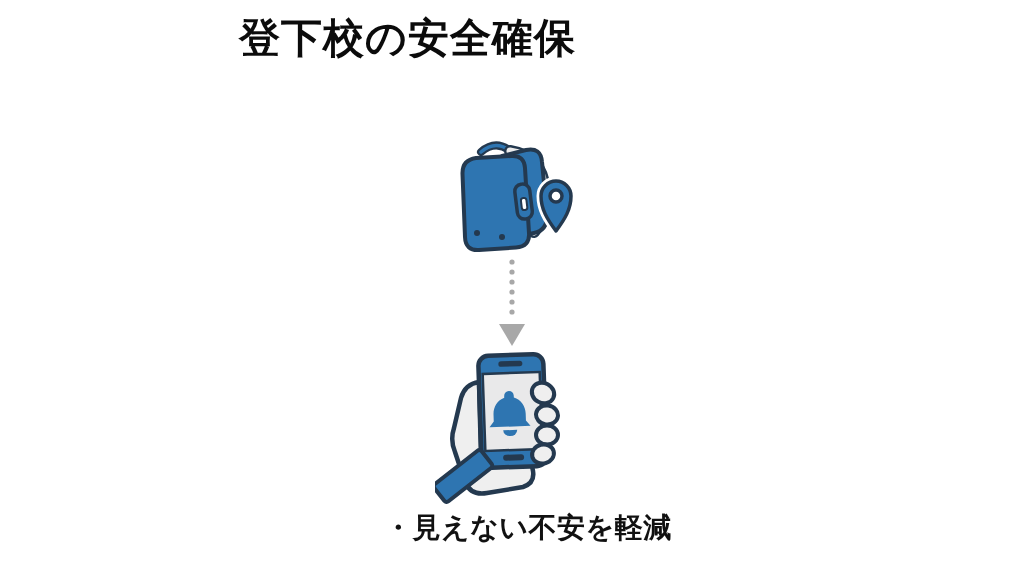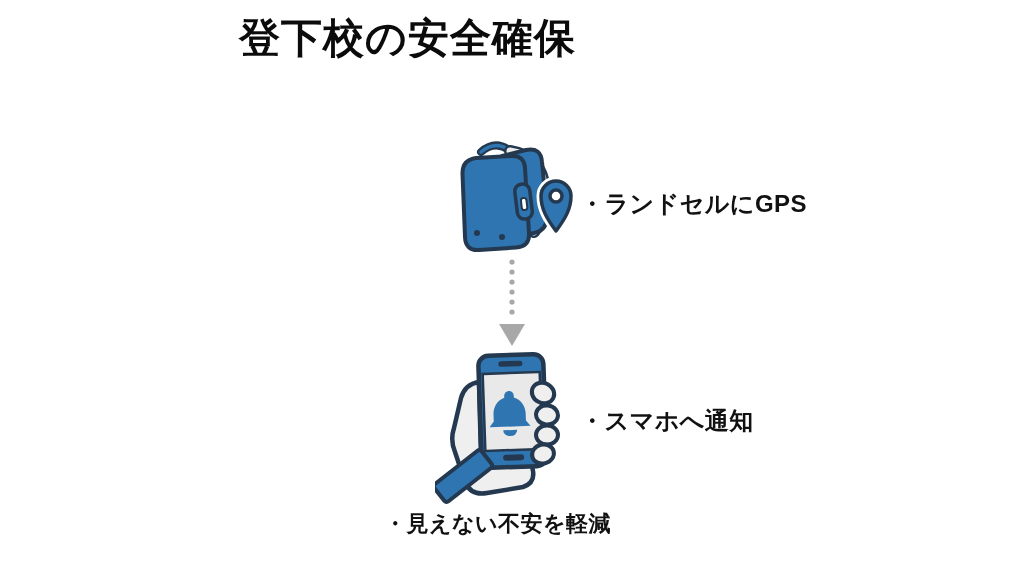--- a/index.html
+++ b/index.html
@@ -28,21 +28,21 @@
     font-size:41px;font-weight:900;line-height:1.22;
     color:var(--text-black);letter-spacing:1px;
   }
   .bullet-label{
     position:absolute;
     font-weight:800;color:#111111;
     font-size:24px;letter-spacing:0.5px;white-space:nowrap;
   }
   .label-backpack{left:580px;top:188px;}
   .label-phone{left:580px;top:405px;}
-  .label-footer{left:384px;top:509px;font-size:22px;}
+  .label-footer{left:384px;top:509px;font-size:28px;}
   .icon-abs{position:absolute;}
   .backpack-svg{left:450px;top:138px;width:130px;height:122px;}
   .arrow-svg{left:496px;top:258px;width:32px;height:92px;}
   .handphone-svg{left:435px;top:350px;width:125px;height:155px;}
 </style>
 </head>
 <body>
 
 <div class="canvas">
 
@@ -70,21 +70,20 @@
     <circle cx="27" cy="95" r="3" fill="var(--outline-navy)"></circle>
     <circle cx="52" cy="99" r="3" fill="var(--outline-navy)"></circle>
 
     <g>
       <path d="M106 93 C97 81 91 71 91 58 A15 15 0 1 1 121 58 C121 71 115 81 106 93 Z" fill="#FFFFFF" stroke="#FFFFFF" stroke-width="9" stroke-linejoin="round"></path>
       <path d="M106 93 C97 81 91 71 91 58 A15 15 0 1 1 121 58 C121 71 115 81 106 93 Z" fill="var(--accent-blue)" stroke="var(--outline-navy)" stroke-width="3.5" stroke-linejoin="round"></path>
       <circle cx="106" cy="58" r="6" fill="#FFFFFF" stroke="var(--outline-navy)" stroke-width="3.5"></circle>
     </g>
   </svg>
 
-  <div class="bullet-label label-backpack">・ランドセルにGPS</div>
 
   <svg class="icon-abs arrow-svg" viewBox="0 0 32 92" aria-hidden="true">
     <circle cx="16" cy="4" r="2.6" fill="var(--arrow-gray)"></circle>
     <circle cx="16" cy="14" r="2.6" fill="var(--arrow-gray)"></circle>
     <circle cx="16" cy="24" r="2.6" fill="var(--arrow-gray)"></circle>
     <circle cx="16" cy="34" r="2.6" fill="var(--arrow-gray)"></circle>
     <circle cx="16" cy="44" r="2.6" fill="var(--arrow-gray)"></circle>
     <circle cx="16" cy="54" r="2.6" fill="var(--arrow-gray)"></circle>
     <polygon points="3,66 29,66 16,88" fill="var(--arrow-gray)"></polygon>
   </svg>
@@ -108,17 +107,16 @@
     <ellipse cx="108" cy="43" rx="11.5" ry="10" transform="rotate(28 108 43)" fill="var(--hand-gray)" stroke="var(--outline-navy)" stroke-width="4"></ellipse>
     <ellipse cx="112" cy="65" rx="11" ry="9.5" transform="rotate(8 112 65)" fill="var(--hand-gray)" stroke="var(--outline-navy)" stroke-width="4"></ellipse>
     <ellipse cx="112" cy="85" rx="11" ry="9.5" fill="var(--hand-gray)" stroke="var(--outline-navy)" stroke-width="4"></ellipse>
     <ellipse cx="108" cy="104" rx="11" ry="9.5" transform="rotate(-14 108 104)" fill="var(--hand-gray)" stroke="var(--outline-navy)" stroke-width="4"></ellipse>
 
     <g transform="rotate(-38 28 126)">
       <rect x="-2" y="115" width="60" height="22" rx="3" fill="var(--accent-blue)" stroke="var(--outline-navy)" stroke-width="4"></rect>
     </g>
   </svg>
 
-  <div class="bullet-label label-phone">・スマホへ通知</div>
 
   <div class="bullet-label label-footer">・見えない不安を軽減</div>
 
 </div>
 
 </body></html>

